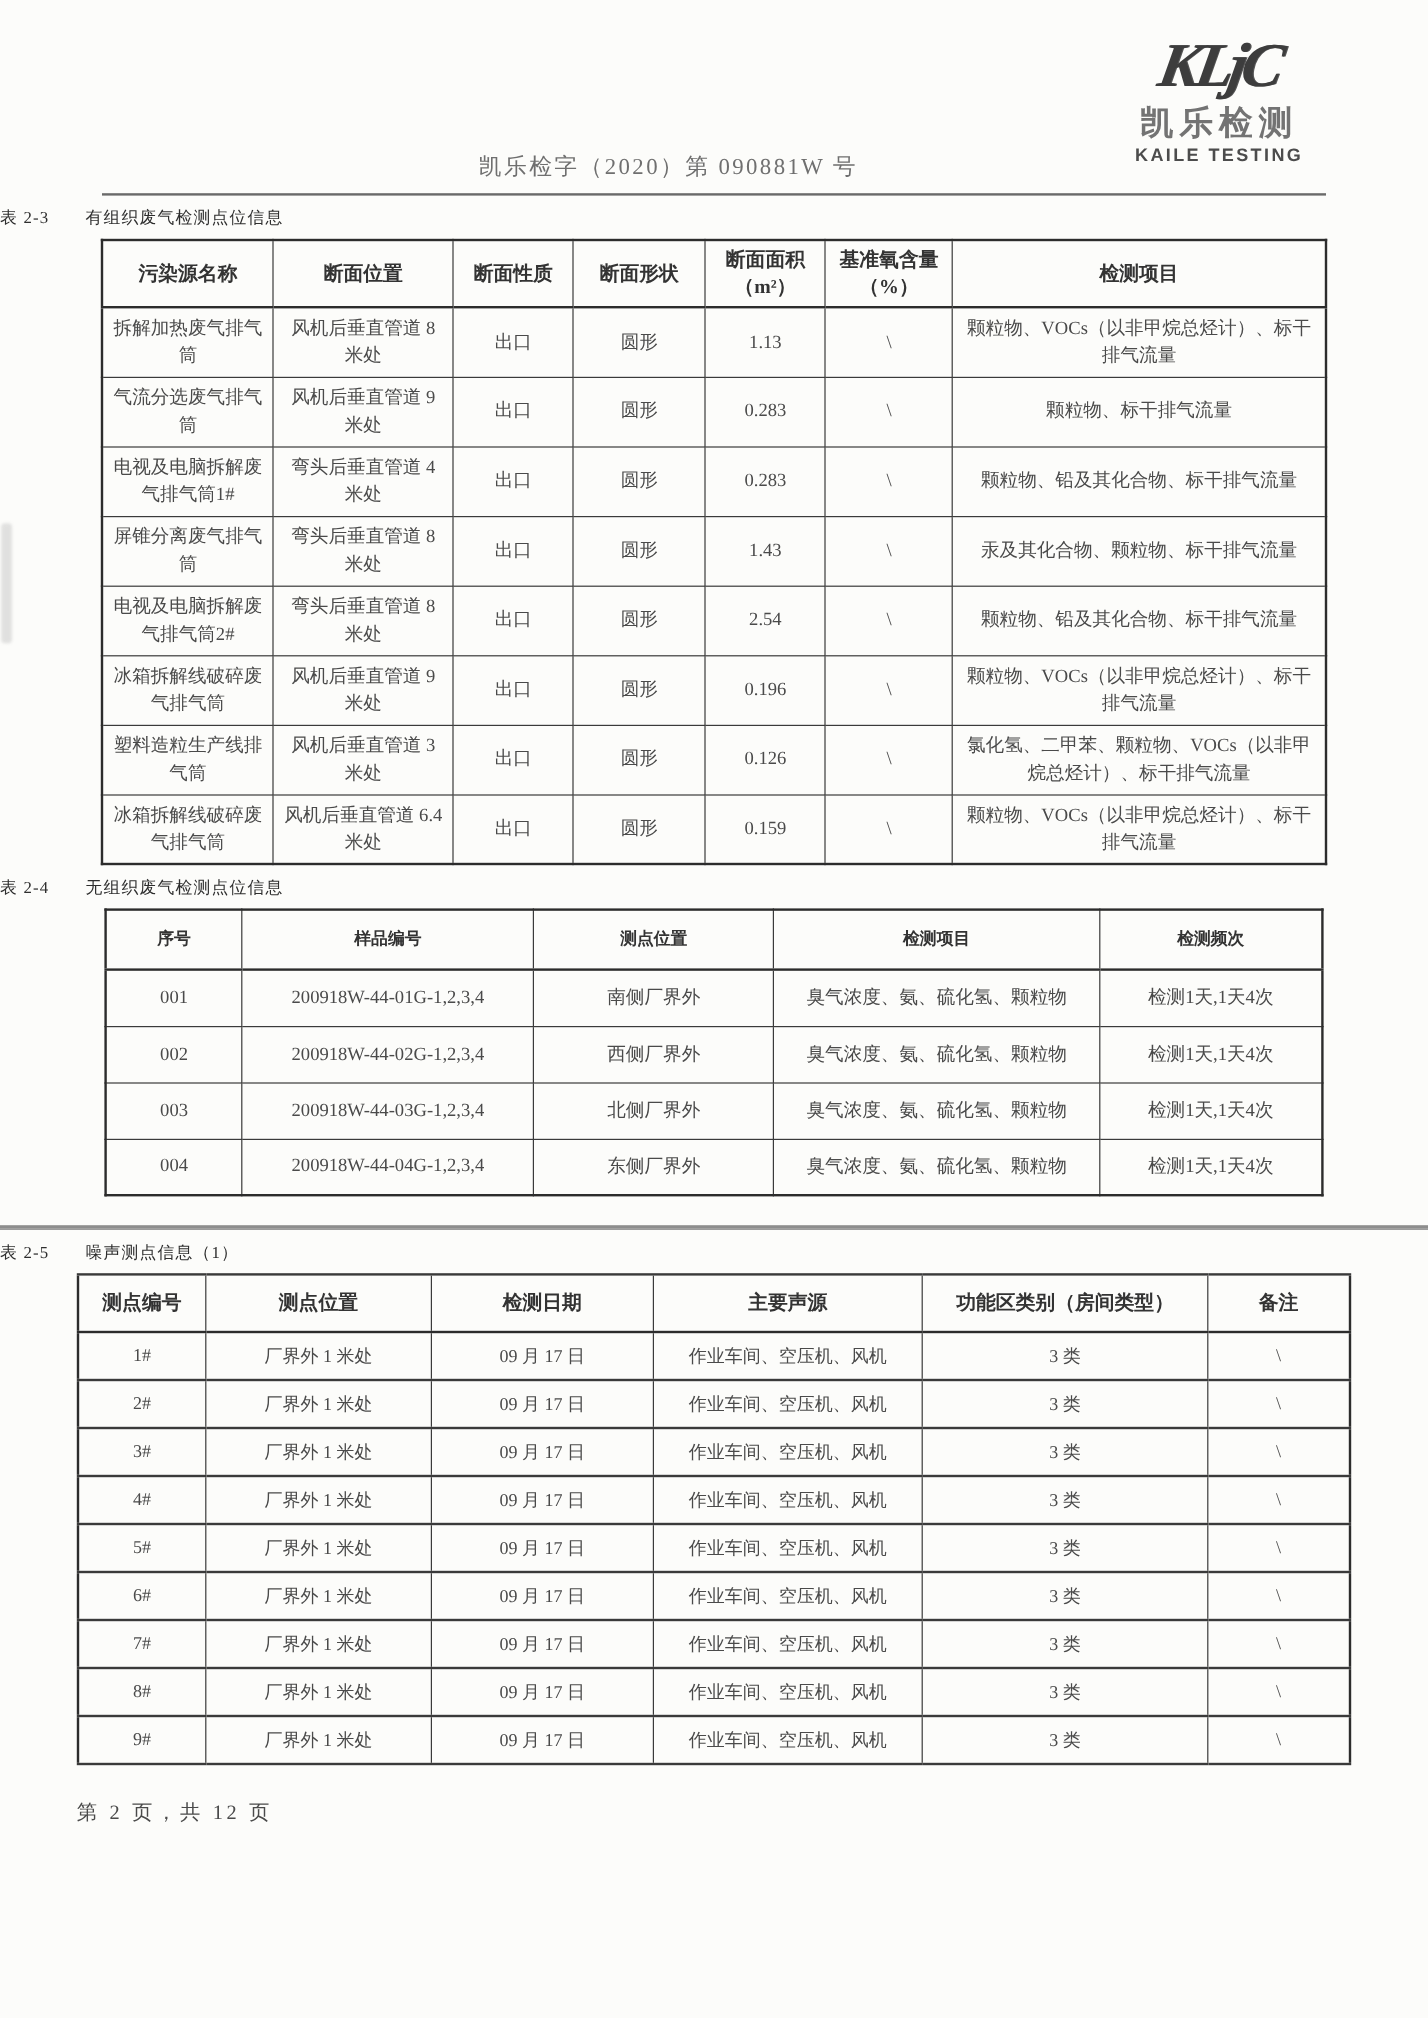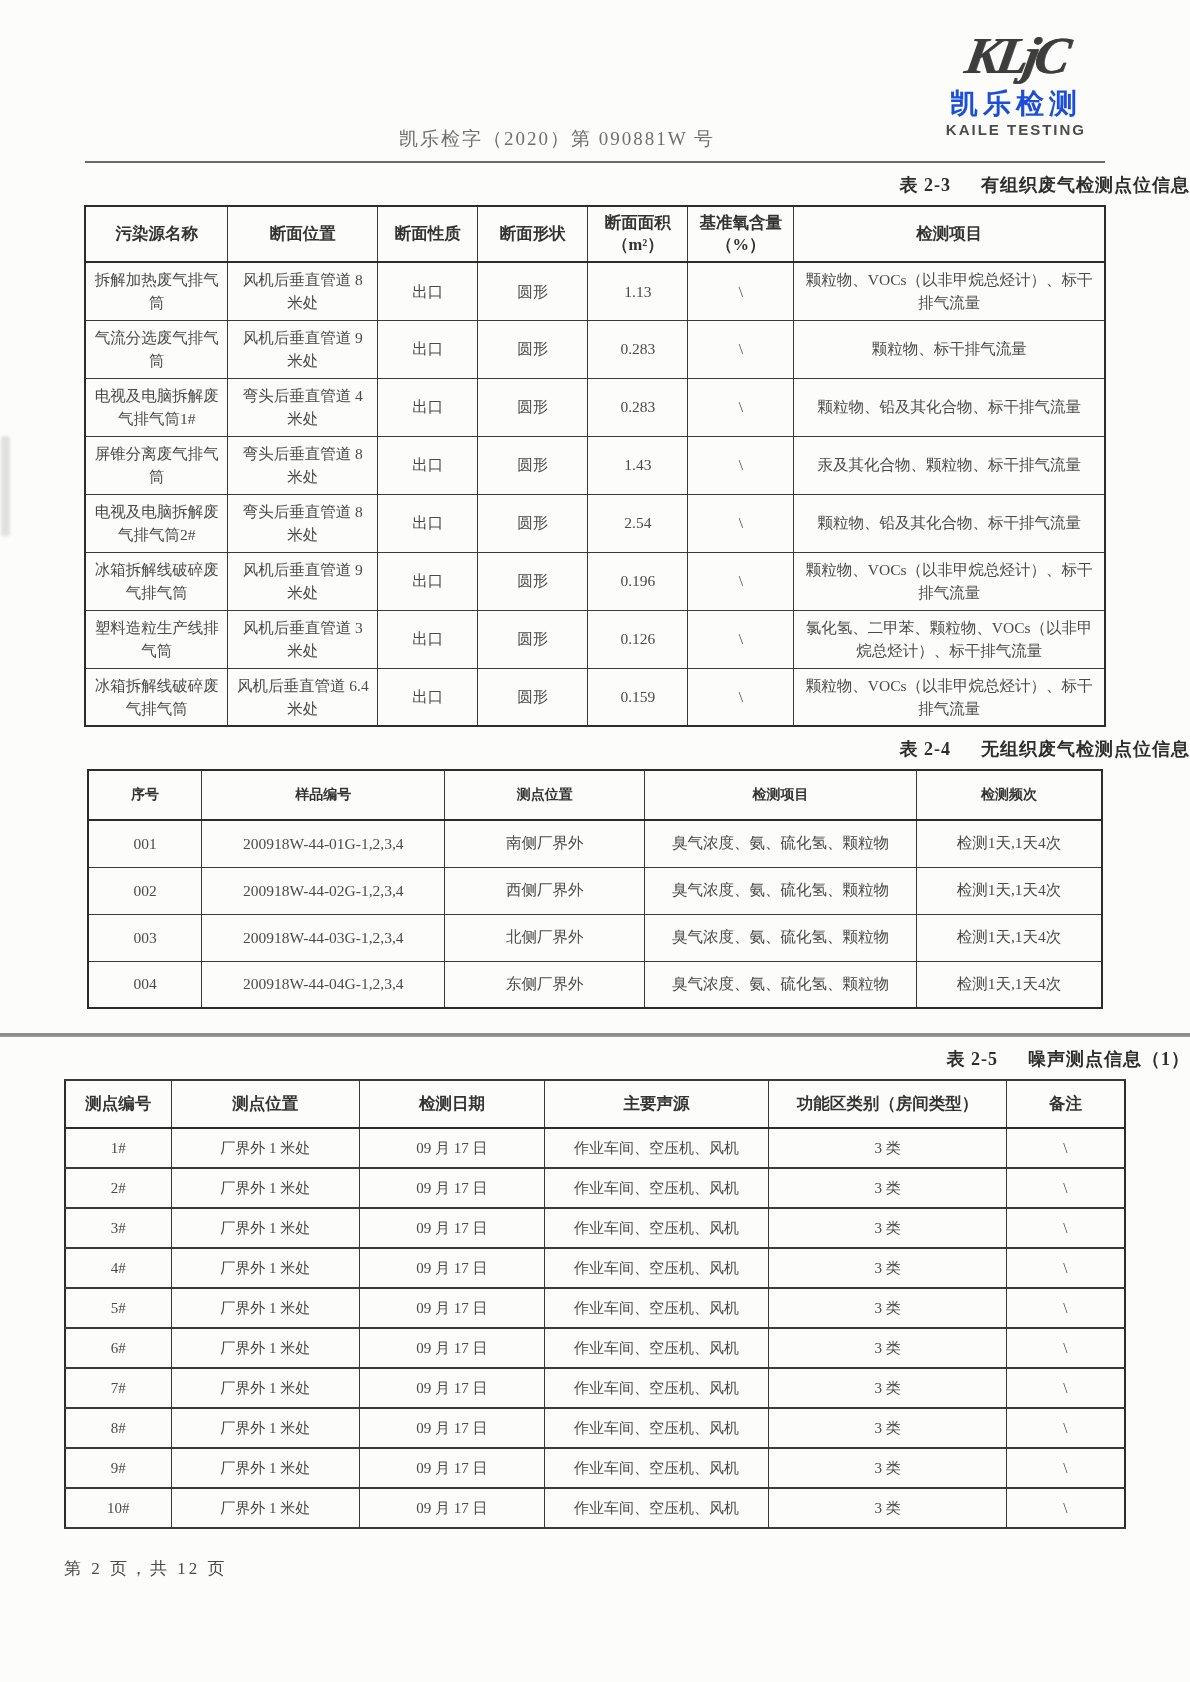--- a/index.html
+++ b/index.html
@@ -14,31 +14,31 @@
     padding-top:26px;
     overflow:hidden;
   }
   
   .logo{position:absolute;top:30px;right:104px;text-align:center;line-height:1;}
   .logo-mark{
     font-style:italic;font-weight:bold;font-size:52px;letter-spacing:-4px;
     color:#3d3d3d;transform:skewX(-10deg);display:inline-block;
     text-shadow:1px 0 0 #555;
   }
-  .logo-cn{font-size:28px;font-weight:bold;color:#1d4ed8;letter-spacing:5px;margin-top:8px;}
+  .logo-cn{font-size:28px;font-weight:bold;color:#737373;letter-spacing:5px;margin-top:8px;}
   .logo-en{font-size:15px;font-weight:bold;color:#4c4c4c;letter-spacing:2px;margin-top:4px;font-family:"Liberation Sans",sans-serif;}
   
   .doc-number{
     margin-top:100px;text-align:center;
     font-size:19px;color:#6f6f6f;letter-spacing:2px;
     transform:translateX(-38px);
   }
   .rule{width:1020px;margin:9px auto 0;border-top:2px solid #6a6a6a;}
   
-  .table-title{text-align:right;font-size:18px;font-weight:bold;color:#2e2e2e;margin-top:10px;letter-spacing:1px;}
+  .table-title{text-align:left;font-size:14px;font-weight:normal;color:#2e2e2e;margin-top:10px;letter-spacing:1px;}
   .table-title .no{margin-right:30px;}
   
   table{border-collapse:collapse;table-layout:fixed;background:transparent;}
   th,td{
     border:1.5px solid #3a3a3a;
     text-align:center;vertical-align:middle;
     padding:3px 6px;overflow:hidden;
   }
   table{border:2.5px solid #2c2c2c;}
   thead th{border-bottom:2.2px solid #2c2c2c;font-weight:bold;color:#333;white-space:pre-line;}
@@ -336,26 +336,18 @@
           <td>\</td>
         </tr>
         <tr>
           <td>9#</td>
           <td>厂界外 1 米处</td>
           <td>09 月 17 日</td>
           <td>作业车间、空压机、风机</td>
           <td>3 类</td>
           <td>\</td>
         </tr>
-        <tr>
-          <td>10#</td>
-          <td>厂界外 1 米处</td>
-          <td>09 月 17 日</td>
-          <td>作业车间、空压机、风机</td>
-          <td>3 类</td>
-          <td>\</td>
-        </tr>
       </tbody>
     </table>
 
   <div class="page-footer">第 2 页，共 12 页</div>
 
 </div>
 
 </body></html>

